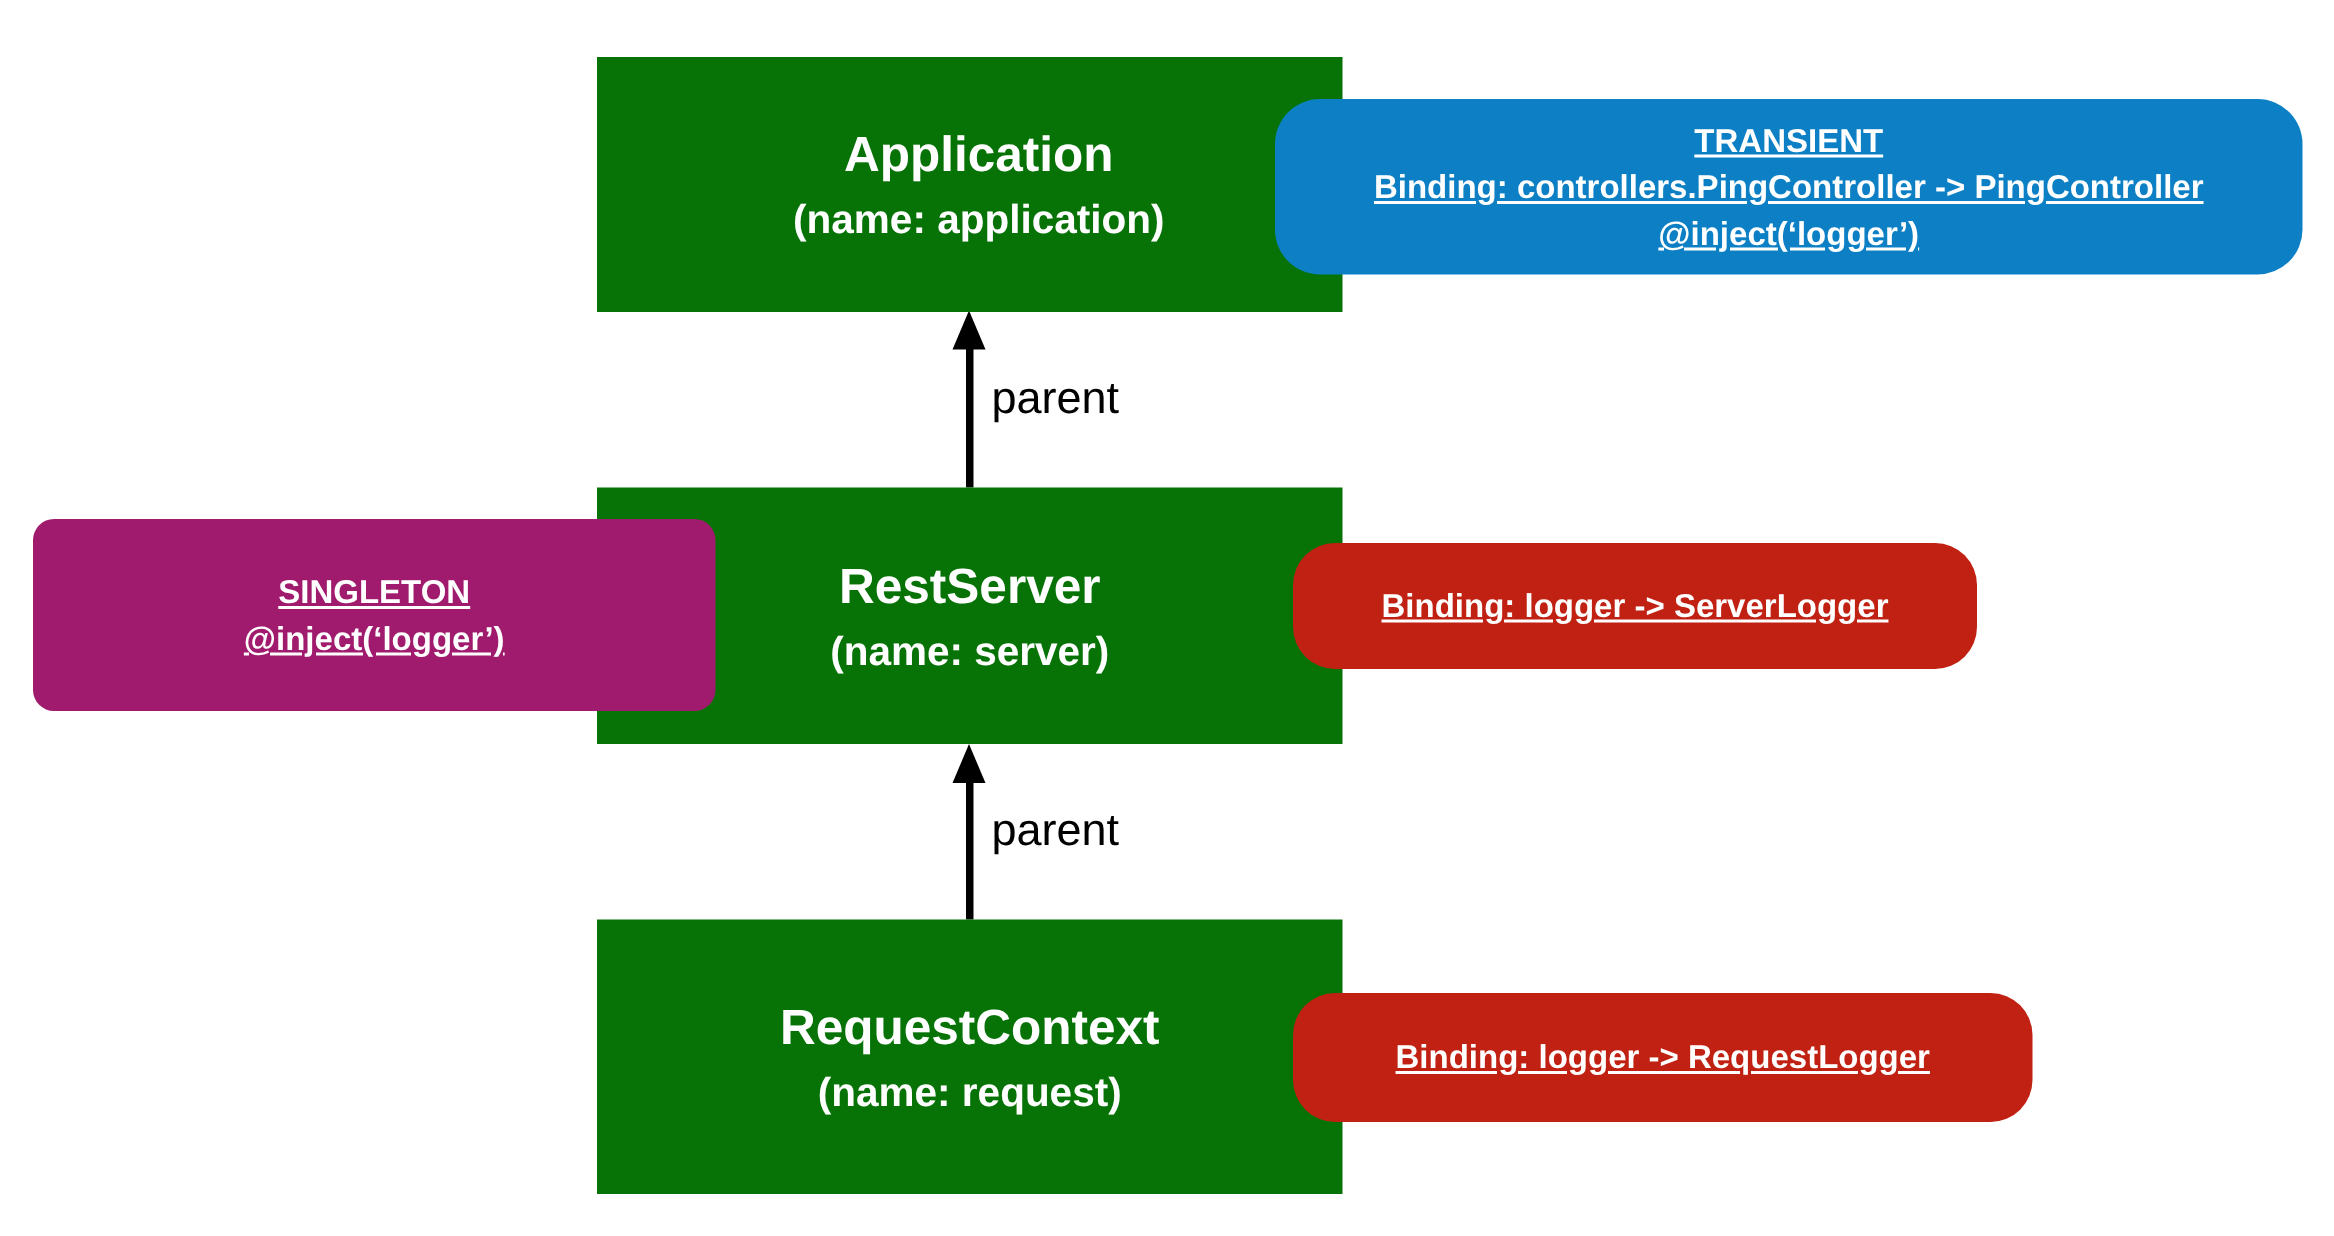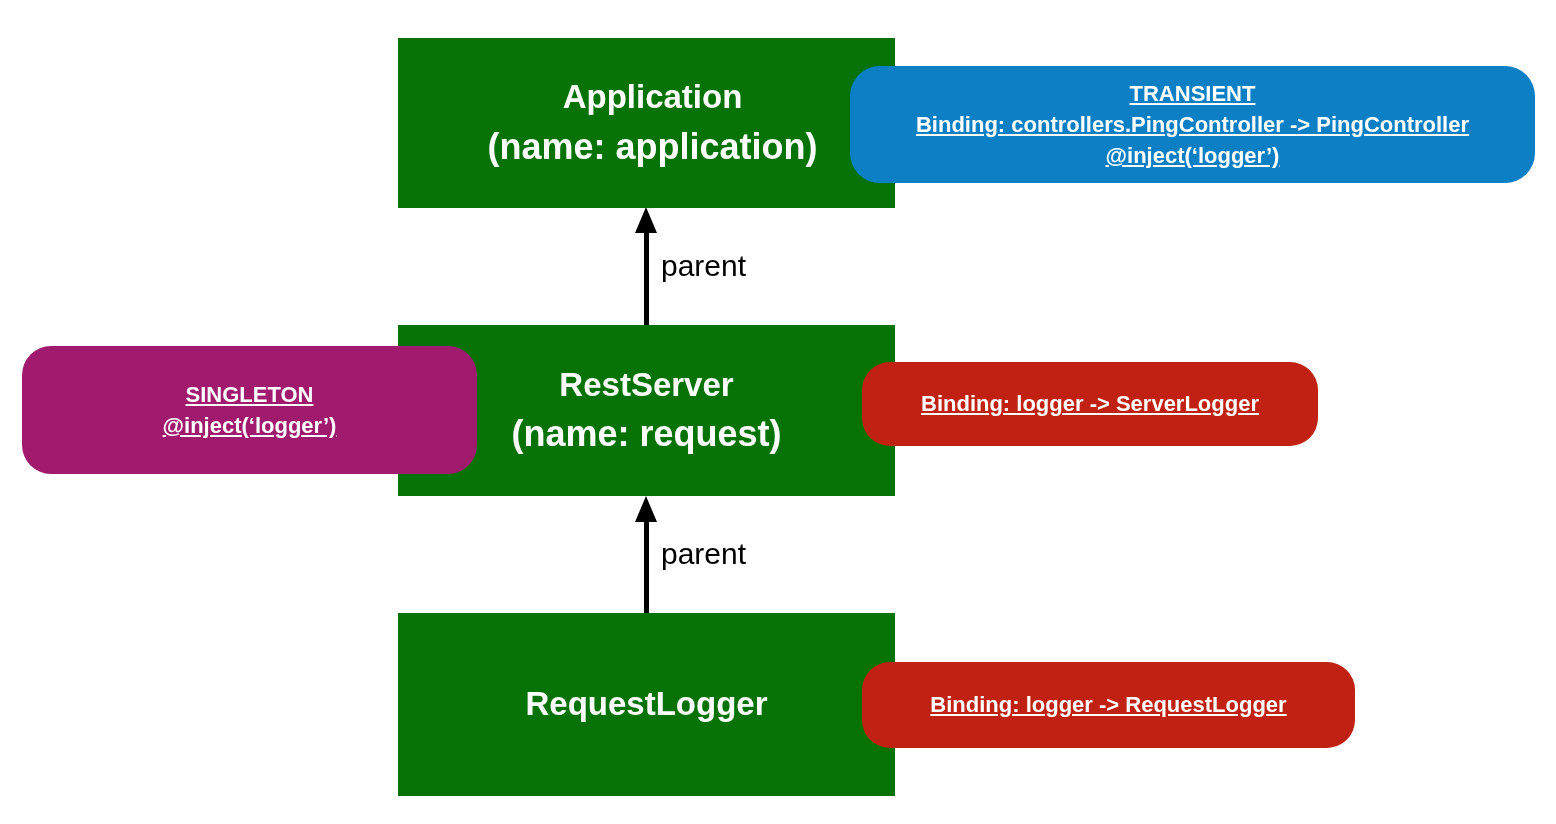--- a/index.html
+++ b/index.html
@@ -31,21 +31,21 @@
     background: var(--context-green);
     color: var(--text-white);
     display: flex;
     flex-direction: column;
     align-items: center;
     justify-content: center;
     text-align: center;
     z-index: 1;
   }
   .ctx-title { font-size: 33px; font-weight: bold; line-height: 1.42; }
-  .ctx-sub   { font-size: 36px; font-weight: bold; line-height: 1.42; }
+  .ctx-sub   { font-size: 27px; font-weight: bold; line-height: 1.42; }
   .ctx-application { top: 38px;  height: 170px; padding-left: 12px; }
   .ctx-server      { top: 325px; height: 171px; }
   .ctx-request     { top: 613px; height: 183px; }
 
   
   .badge {
     position: absolute;
     color: var(--text-white);
     display: flex;
     flex-direction: column;
@@ -59,21 +59,21 @@
     text-decoration: underline;
   }
   .badge-transient {
     left: 850px; top: 66px; width: 685px; height: 117px;
     background: var(--transient-blue);
     border-radius: 30px;
   }
   .badge-singleton {
     left: 22px; top: 346px; width: 455px; height: 128px;
     background: var(--singleton-purple);
-    border-radius: 29px;
+    border-radius: 14px;
   }
   .badge-server-logger {
     left: 862px; top: 362px; width: 456px; height: 84px;
     background: var(--binding-red);
     border-radius: 28px;
   }
   .badge-request-logger {
     left: 862px; top: 662px; width: 493px; height: 86px;
     background: var(--binding-red);
     border-radius: 28px;
@@ -129,25 +129,26 @@
   </div>
   <div class="edge-label edge-label-lower">parent</div>
 
   <div class="ctx ctx-application">
     <div class="ctx-title">Application</div>
     <div class="ctx-sub">(name: application)</div>
   </div>
 
   <div class="ctx ctx-server">
     <div class="ctx-title">RestServer</div>
-    <div class="ctx-sub">(name: request)</div>
+    <div class="ctx-sub">(name: server)</div>
   </div>
 
   <div class="ctx ctx-request">
-    <div class="ctx-title">RequestLogger</div>
+    <div class="ctx-title">RequestContext</div>
+    <div class="ctx-sub">(name: request)</div>
   </div>
 
   <div class="badge badge-transient">
     <div>TRANSIENT</div>
     <div>Binding: controllers.PingController -&gt; PingController</div>
     <div>@inject(‘logger’)</div>
   </div>
 
   <div class="badge badge-singleton">
     <div>SINGLETON</div>

